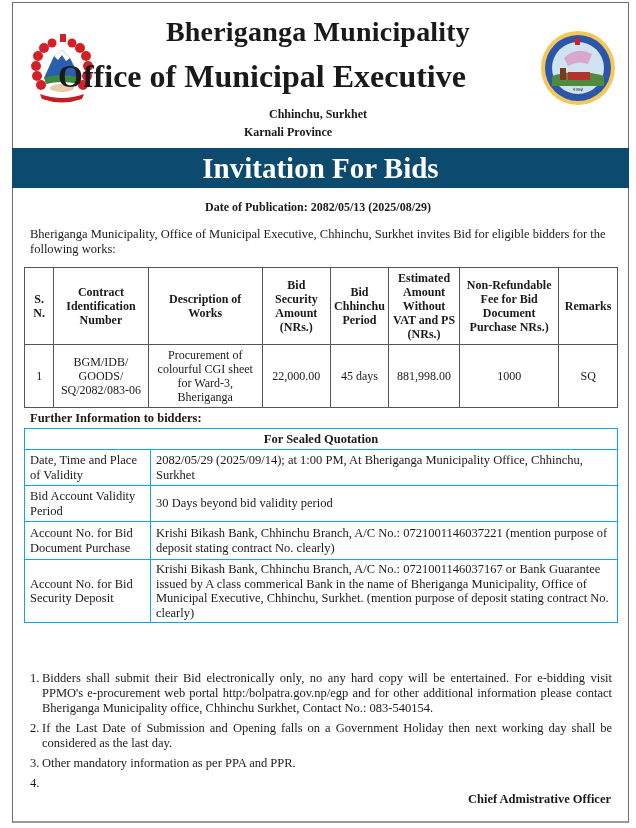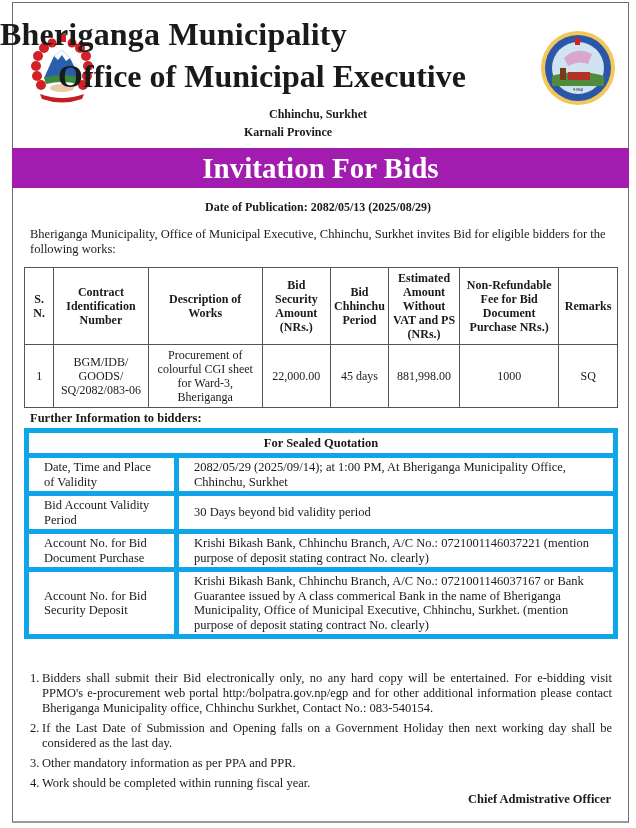--- a/index.html
+++ b/index.html
@@ -1,35 +1,35 @@
 <!DOCTYPE html>
 <html><head>
   <meta charset="utf-8">
   <style>
     html, body { margin: 0; padding: 0; background: #ffffff; }
     body { width: 636px; height: 828px; position: relative; overflow: hidden; font-family: "Liberation Serif", "DejaVu Serif", serif; color: #1a1a1a; }
     .frame { position: absolute; left: 12px; top: 2px; width: 617px; height: 821px; border: 1px solid #6e6e6e; border-bottom: 2px solid #9a9a9a; box-sizing: border-box; }
     .logo { position: absolute; width: 80px; height: 80px; }
     .logo-left { left: 22px; top: 28px; }
     .logo-right { left: 538px; top: 28px; }
-    .title1 { position: absolute; left: 0; width: 636px; top: 16px; font-weight: bold; font-size: 32px; letter-spacing: 0.2px; }
+    .title1 { position: absolute; left: 0; width: 636px; top: 16px; text-align: center; font-weight: bold; font-size: 28px; letter-spacing: 0.2px; }
     .title2 { position: absolute; left: 0; width: 524px; top: 58px; text-align: center; font-weight: bold; font-size: 32px; }
     .addr1 { position: absolute; left: 0; width: 636px; top: 107px; text-align: center; font-weight: bold; font-size: 12px; }
     .addr2 { position: absolute; left: 0; width: 576px; top: 125px; text-align: center; font-weight: bold; font-size: 12px; }
-    .banner { position: absolute; left: 12px; top: 148px; width: 617px; height: 40px; background: #a21caf; color: #ffffff; text-align: center; font-weight: bold; font-size: 29px; line-height: 40px; }
+    .banner { position: absolute; left: 12px; top: 148px; width: 617px; height: 40px; background: #0c4a6e; color: #ffffff; text-align: center; font-weight: bold; font-size: 29px; line-height: 40px; }
     .pubdate { position: absolute; left: 0; width: 636px; top: 200px; text-align: center; font-weight: bold; font-size: 12px; }
     .intro { position: absolute; left: 30px; width: 585px; top: 227px; font-size: 12.5px; line-height: 15px; }
     table { border-collapse: collapse; position: absolute; }
     .bid-table { left: 24px; top: 267px; width: 594px; font-size: 12px; }
     .bid-table th, .bid-table td { border: 1px solid #555; text-align: center; vertical-align: middle; padding: 1px 3px; line-height: 14px; }
     .bid-table th { font-weight: bold; height: 74px; }
     .bid-table td { height: 60px; }
     .further { position: absolute; left: 30px; top: 411px; font-weight: bold; font-size: 12.5px; }
     .info-table { left: 24px; top: 428px; width: 594px; font-size: 12.5px; }
-    .info-table td { border: 5px solid #0ea5e9; padding: 2px 15px; line-height: 14.5px; vertical-align: middle; }
+    .info-table td { border: 1px solid #0ea5e9; padding: 2px 5px; line-height: 14.5px; vertical-align: middle; }
     .info-table .hdr { text-align: center; font-weight: bold; height: 16px; }
     .info-table .lbl { width: 115px; }
     .notes { position: absolute; left: 30px; width: 582px; top: 671px; font-size: 12.5px; line-height: 15px; margin: 0; padding: 0; list-style: none; }
     .notes li { position: relative; padding-left: 12px; text-align: justify; margin-bottom: 5px; }
     .notes li .num { position: absolute; left: 0; top: 0; }
     .signature { position: absolute; right: 25px; top: 792px; font-weight: bold; font-size: 12.5px; }
   </style>
 </head>
 <body>
 
@@ -147,17 +147,16 @@
   <li>
     <span class="num">2.</span>
     <span>If the Last Date of Submission and Opening falls on a Government Holiday then next working day shall be considered as the last day.</span>
   </li>
   <li>
     <span class="num">3.</span>
     <span>Other mandatory information as per PPA and PPR.</span>
   </li>
   <li>
     <span class="num">4.</span>
-    <span>Work should be completed within running fiscal year.</span>
   </li>
 </ol>
 
 <div class="signature">Chief Admistrative Officer</div>
 
 </body></html>

